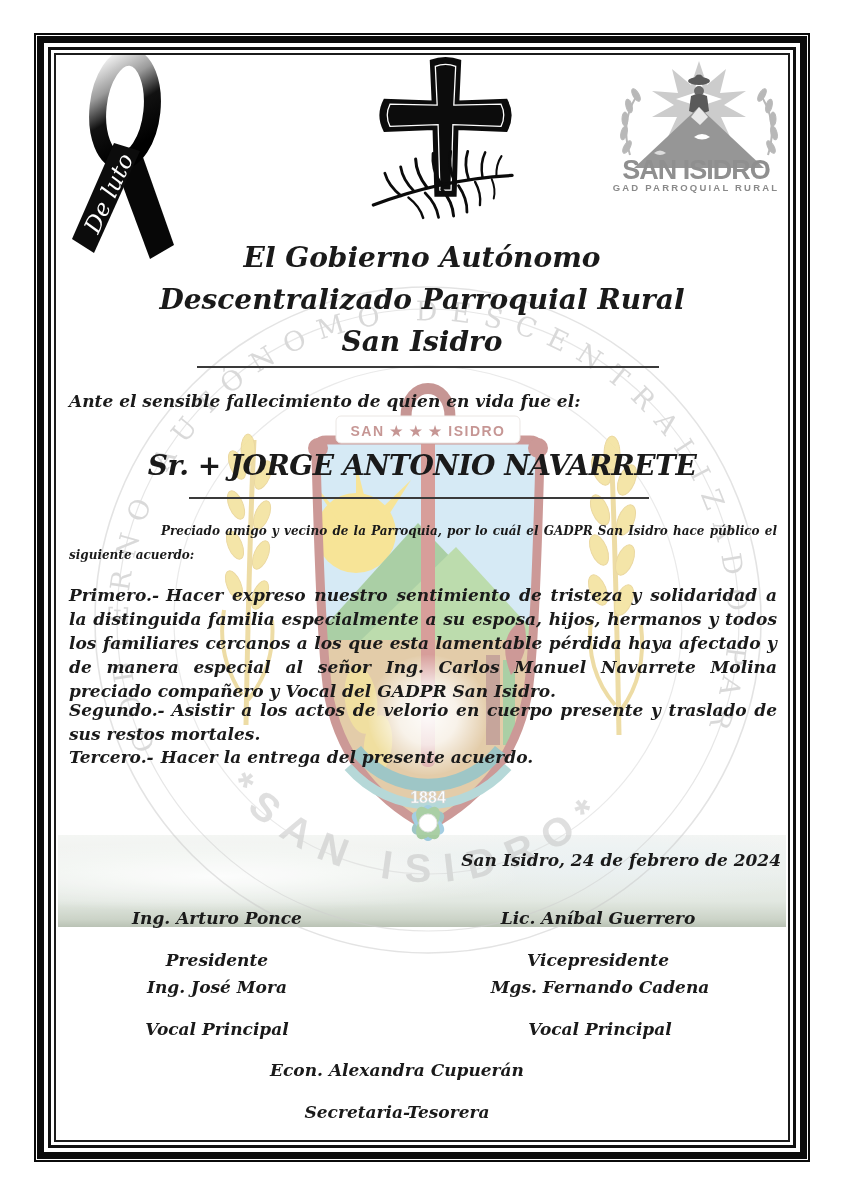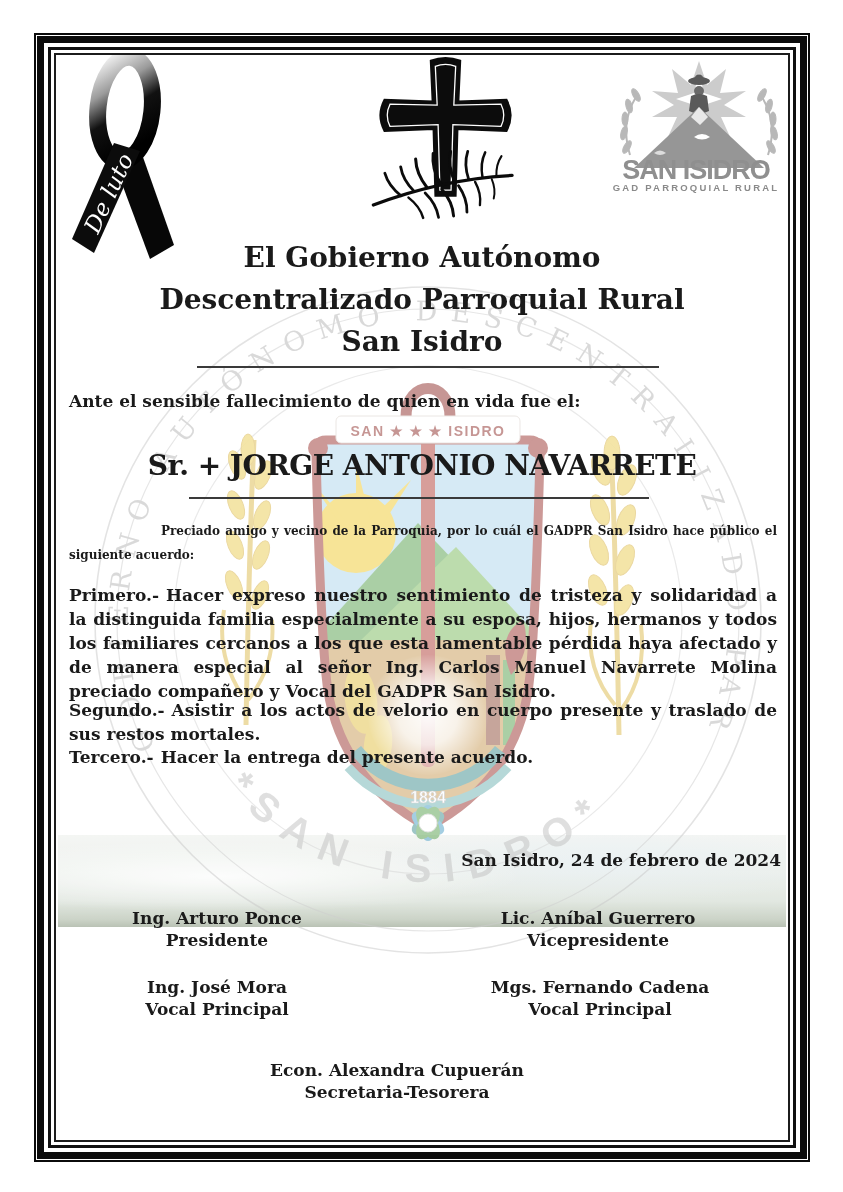--- a/index.html
+++ b/index.html
@@ -7,31 +7,31 @@
         font-family:"DejaVu Serif","Liberation Serif",serif;color:#161616;}
   
   .f1{position:absolute;left:34px;top:33px;right:33px;bottom:30px;border:2px solid #0b0b0b;padding:1px;box-sizing:border-box;}
   .f2{border:7px solid #0b0b0b;padding:4px;height:100%;box-sizing:border-box;}
   .f3{border:3px solid #101010;padding:3px;height:100%;box-sizing:border-box;}
   .f4{border:2px solid #1c1c1c;height:100%;box-sizing:border-box;position:relative;}
   .content{position:absolute;inset:0;overflow:hidden;}
   .abs{position:absolute;}
   .txt{z-index:5;}
   
-  .script{font-weight:bold;color:#1a1a1a;}
+  .script{font-style:italic;font-weight:bold;color:#1a1a1a;}
   .title-block{left:0;right:0;top:182px;text-align:center;font-size:28px;line-height:42px;}
   .rule{border-top:2px solid #3a3a3a;height:0;z-index:5;}
   .intro{left:13px;top:336px;font-size:17px;}
   .deceased{left:0;right:0;top:394px;text-align:center;font-size:28px;letter-spacing:-0.5px;}
   .lead{left:13px;top:464px;width:708px;font-size:12px;line-height:24px;text-align:justify;text-indent:92px;}
   .clause{left:13px;width:708px;font-size:17px;line-height:24px;text-align:justify;}
   .clause-label{margin-right:7px;}
   .dateline{left:13px;top:795px;width:712px;text-align:right;font-size:17px;}
   .sig{width:260px;text-align:center;font-size:17px;line-height:22px;}
-  .sig .role{margin-top:0;}
+  .sig .role{margin-top:20px;}
   .photo-strip{left:2px;right:2px;top:780px;height:92px;z-index:1;opacity:.85;
      background:
        radial-gradient(60% 55% at 22% 45%, rgba(255,255,255,.9), rgba(255,255,255,0) 70%),
        radial-gradient(45% 60% at 75% 30%, rgba(231,239,243,.8), rgba(231,239,243,0) 75%),
        linear-gradient(180deg,#f3f5f2 0%,#e9eee9 40%,#dde4dc 72%,#c3ccbe 92%,#aeb8a8 100%);}
   .orb{left:312px;top:600px;width:120px;height:120px;z-index:3;border-radius:50%;
      background:radial-gradient(circle, rgba(255,255,255,.95) 0%, rgba(255,255,255,.75) 35%, rgba(255,255,255,0) 72%);}
   .watermark{left:0;top:0;z-index:2;}
 </style>
 </head>

